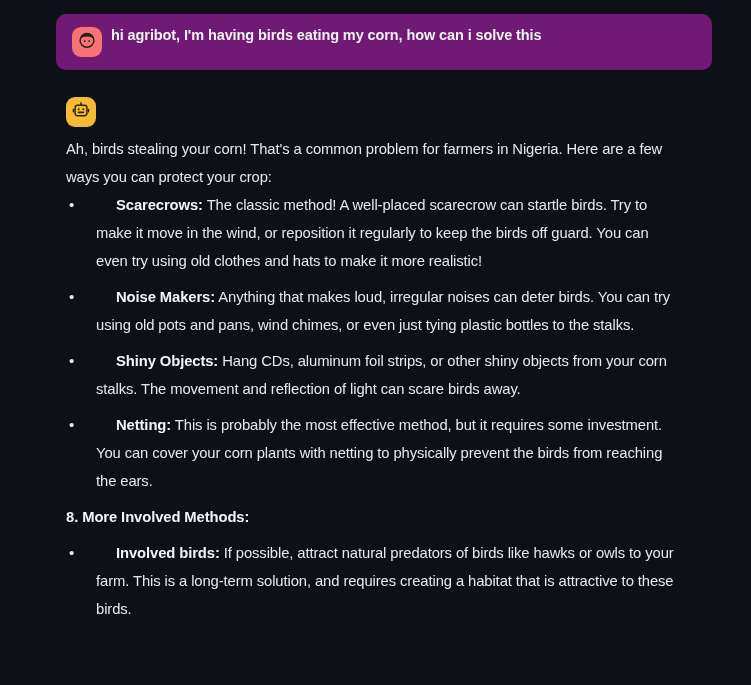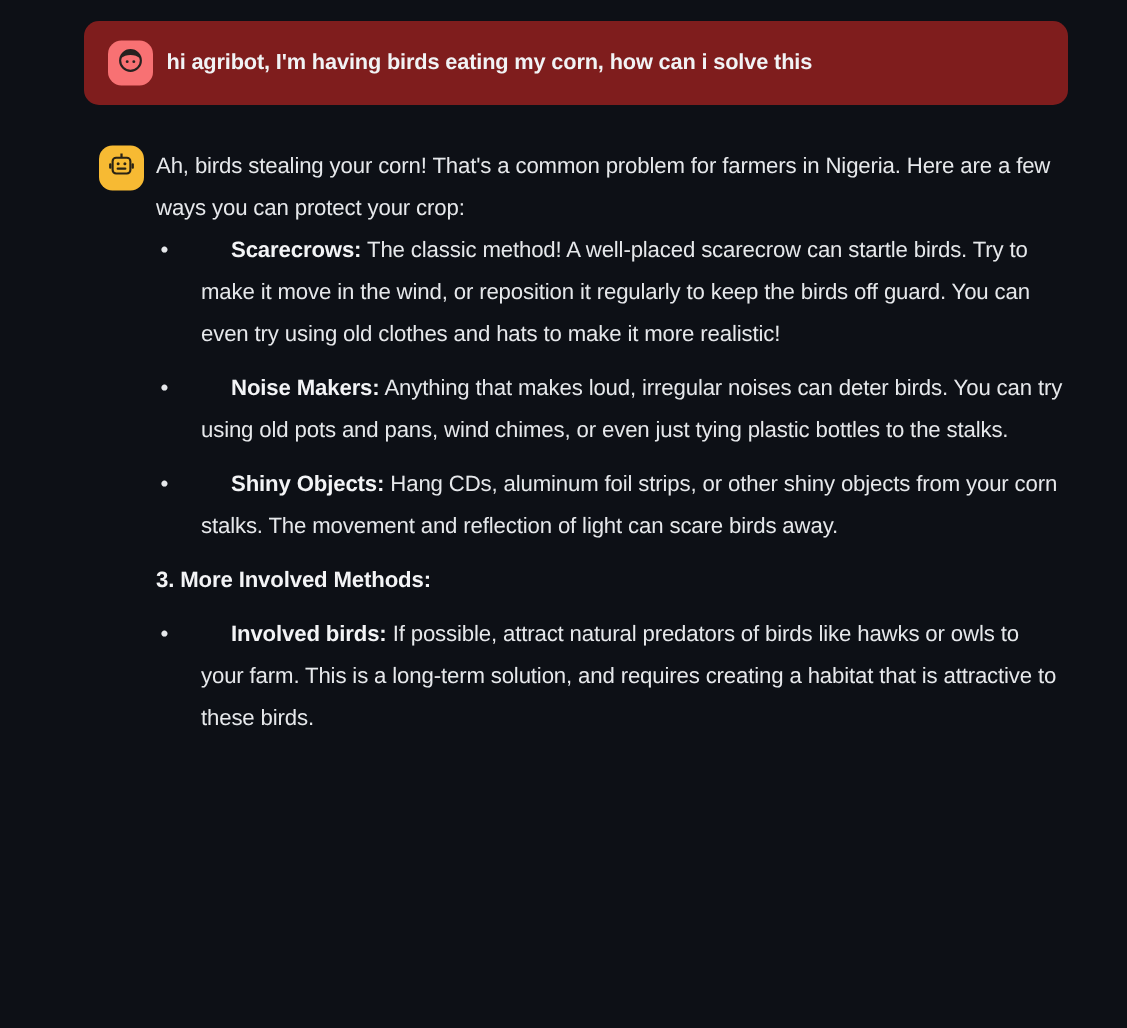--- a/index.html
+++ b/index.html
@@ -9,38 +9,38 @@
     font-family:"Liberation Sans","DejaVu Sans",sans-serif;
     color:#e8eaed;
     -webkit-font-smoothing:antialiased;
   }
   .chat{position:relative;width:751px;height:685px;}
 
   
   .user-row{
     margin:14px 39px 0 56px;
     width:656px;box-sizing:border-box;
-    background:#7f1d1d;border-radius:10px;
+    background:#701a75;border-radius:10px;
     padding:13px 16px;
-    display:flex;align-items:center;gap:9px;
+    display:flex;align-items:flex-start;gap:9px;
   }
   .avatar{
     width:30px;height:30px;border-radius:9px;flex:0 0 30px;
     display:flex;align-items:center;justify-content:center;
   }
   .avatar.user{background:#f87173;}
   .avatar.bot{background:#f7ba33;}
   .user-text{
     font-size:14.5px;font-weight:700;color:#f1f3f5;letter-spacing:-0.1px;
   }
 
   
   .bot-row{
     margin:27px 40px 0 66px;
-    display:flex;align-items:flex-start;gap:8px;
+    display:flex;align-items:flex-start;gap:8px;flex-direction:column;
   }
   .bot-content{
     width:608px;
     font-size:14.8px;line-height:28px;font-weight:500;
     letter-spacing:-0.1px;color:#e6e8eb;
   }
   .bot-content p{margin:0;}
   .md-heading{
     font-weight:700;color:#f3f4f6;
     margin:14px 0 0 0;line-height:28px;
@@ -102,23 +102,27 @@
           <span>The classic method! A well-placed scarecrow can startle birds. Try to make it move in the wind, or reposition it regularly to keep the birds off guard. You can even try using old clothes and hats to make it more realistic!</span>
         </li>
         <li>
           <span class="term">Noise Makers:</span>
           <span>Anything that makes loud, irregular noises can deter birds. You can try using old pots and pans, wind chimes, or even just tying plastic bottles to the stalks.</span>
         </li>
         <li>
           <span class="term">Shiny Objects:</span>
           <span>Hang CDs, aluminum foil strips, or other shiny objects from your corn stalks. The movement and reflection of light can scare birds away.</span>
         </li>
+        <li>
+          <span class="term">Netting:</span>
+          <span>This is probably the most effective method, but it requires some investment. You can cover your corn plants with netting to physically prevent the birds from reaching the ears.</span>
+        </li>
       </ul>
 
-      <p class="md-heading second">3. More Involved Methods:</p>
+      <p class="md-heading second">8. More Involved Methods:</p>
 
       <ul class="md-list">
         <li>
           <span class="term">Involved birds:</span>
           <span>If possible, attract natural predators of birds like hawks or owls to your farm. This is a long-term solution, and requires creating a habitat that is attractive to these birds.</span>
         </li>
       </ul>
     </div>
   </div>
 

